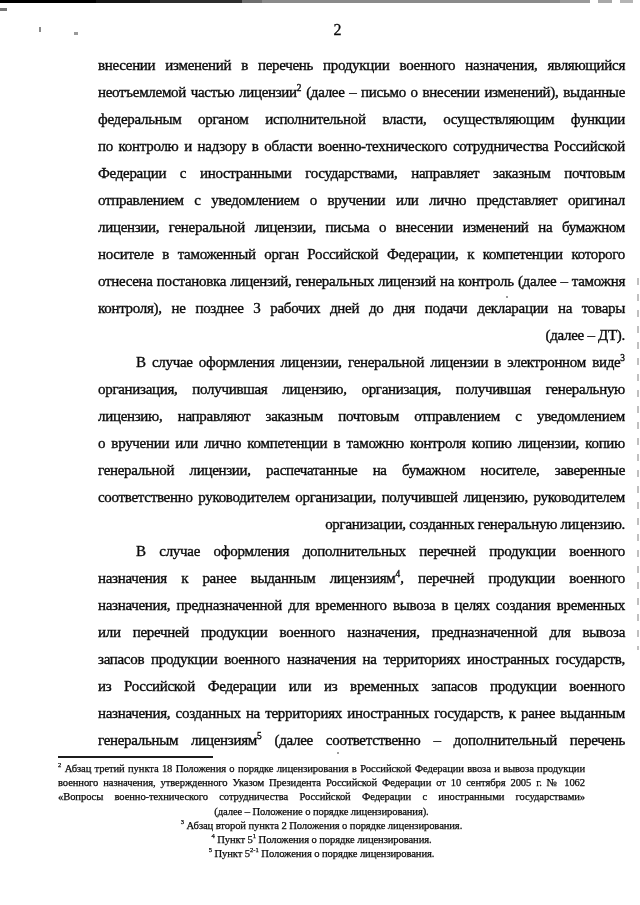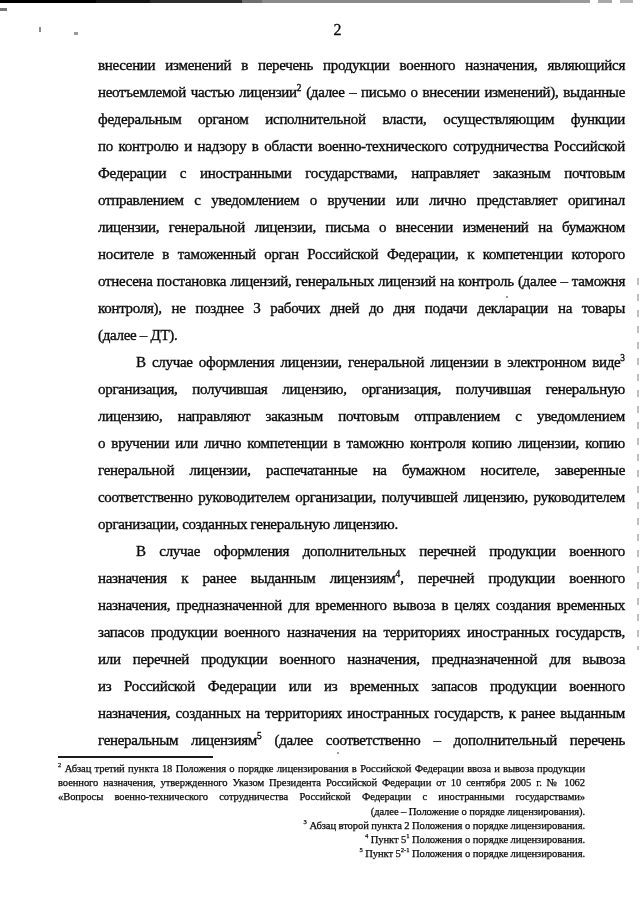--- a/index.html
+++ b/index.html
@@ -44,36 +44,36 @@
     padding-left: 16px; text-align: center;
     font-size: 16px; -webkit-text-stroke: 0.3px;
   }
 
   
   .document-body {
     position: absolute; top: 52px; left: 58px; width: 527px;
     font-size: 15px; line-height: 27px; letter-spacing: -0.3px; margin-left: 40px;
     -webkit-text-stroke: 0.35px;
   }
-  .line { text-align: left; }
+  .line { text-align: right; }
   .line.just { text-align: justify; text-align-last: justify; }
   .line.indent { padding-left: 38px; }
   sup { font-size: 62%; line-height: 0; vertical-align: super; letter-spacing: 0; }
 
   
   .footnote-separator {
     position: absolute; top: 756px; left: 58px; width: 155px; height: 2px;
     background: #1c1c1c;
   }
   .footnotes {
     position: absolute; top: 762px; left: 58px; width: 527px;
     font-size: 10.6px; line-height: 14.2px; letter-spacing: -0.1px;
     -webkit-text-stroke: 0.25px;
   }
-  .fn-line { text-align: right; }
+  .fn-line { text-align: center; }
   .fn-line.just { text-align: justify; text-align-last: justify; }
 </style>
 </head>
 <body>
 
 <div class="top-artifact"></div>
 <div class="left-edge-mark"></div>
 <div class="speck s1"></div>
 <div class="speck s2"></div>
 <div class="speck s3"></div>
@@ -104,22 +104,22 @@
       <div class="line just">лицензию, направляют заказным почтовым отправлением с уведомлением</div>
       <div class="line just">о вручении или лично компетенции в таможню контроля копию лицензии, копию</div>
       <div class="line just">генеральной лицензии, распечатанные на бумажном носителе, заверенные</div>
       <div class="line just">соответственно руководителем организации, получившей лицензию, руководителем</div>
       <div class="line">организации, созданных генеральную лицензию.</div>
     </div>
     <div>
       <div class="line just indent">В случае оформления дополнительных перечней продукции военного</div>
       <div class="line just">назначения к ранее выданным лицензиям<sup>4</sup>, перечней продукции военного</div>
       <div class="line just">назначения, предназначенной для временного вывоза в целях создания временных</div>
+      <div class="line just">или перечней продукции военного назначения, предназначенной для вывоза</div>
       <div class="line just">запасов продукции военного назначения на территориях иностранных государств,</div>
-      <div class="line just">или перечней продукции военного назначения, предназначенной для вывоза</div>
       <div class="line just">из Российской Федерации или из временных запасов продукции военного</div>
       <div class="line just">назначения, созданных на территориях иностранных государств, к ранее выданным</div>
       <div class="line just">генеральным лицензиям<sup>5</sup> (далее соответственно – дополнительный перечень</div>
     </div>
   </div>
 
 <div class="footnote-separator"></div>
 <div class="footnotes">
     <div>
       <div class="fn-line just"><sup>2</sup> Абзац третий пункта 18 Положения о порядке лицензирования в Российской Федерации ввоза и вывоза продукции</div>

